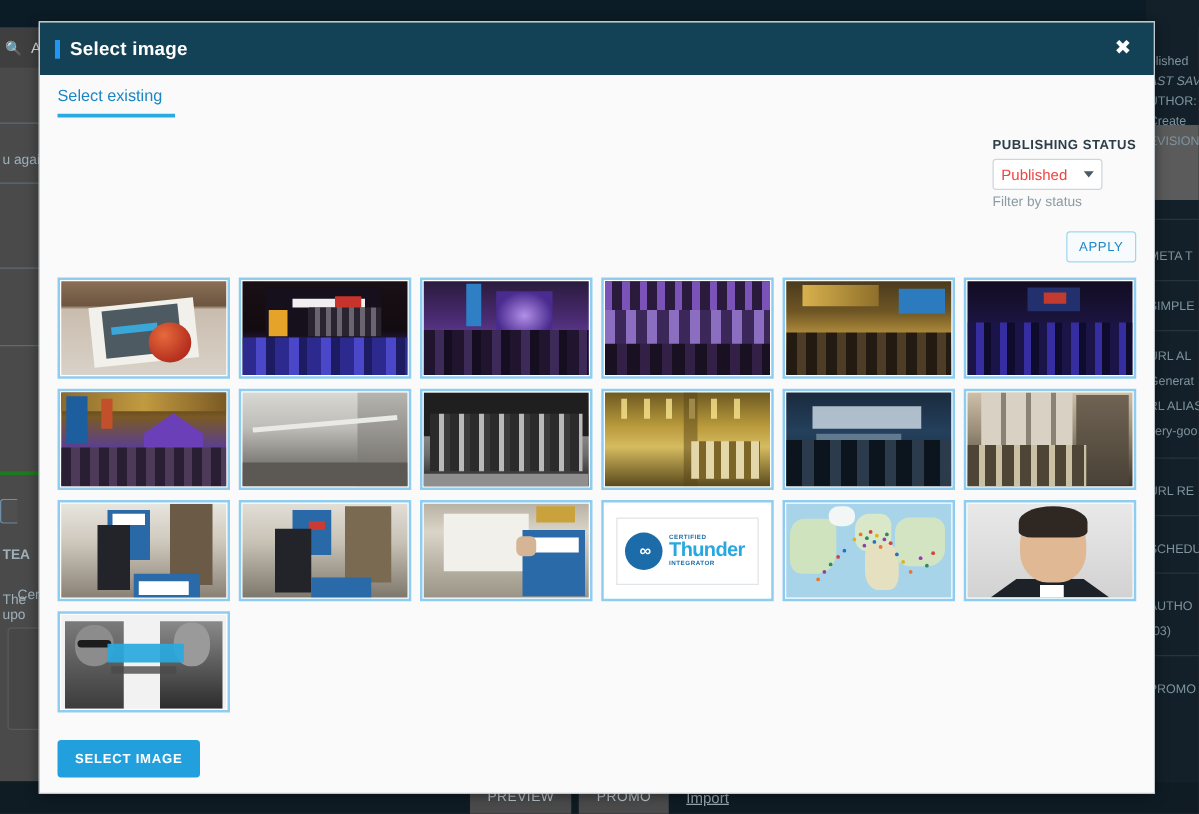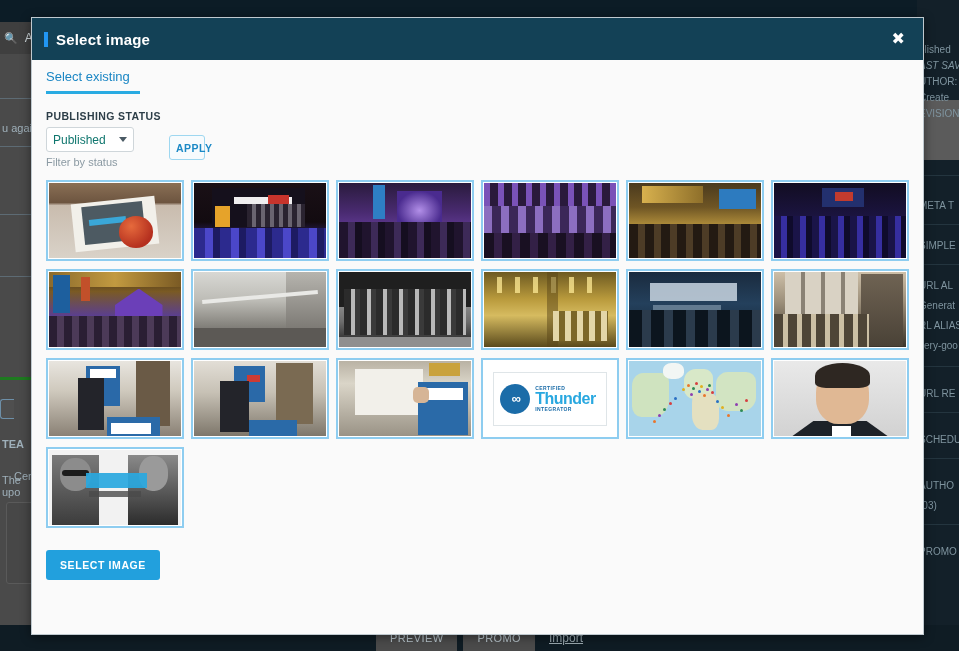--- a/index.html
+++ b/index.html
@@ -138,36 +138,37 @@
     border-bottom: 3px solid transparent;
     position: relative; top: 1px;
   }
   .tab.active {
     color: #1a86c4;
     border-bottom: 3px solid #29abe2;
   }
 
   
   .filter-row {
-    display: flex; align-items: center;
+    display: flex; align-items: flex-end;
     padding-top: 12px;
+    flex-direction: column;
   }
   .filter-group { display: flex; flex-direction: column; }
   .filter-label {
     font-size: 10.5px; font-weight: bold; color: #2d3e48;
     letter-spacing: .4px; margin-bottom: 5px; text-transform: uppercase;
   }
   .filter-help {
     font-size: 11px; color: #8b9aa3; margin-top: 4px;
   }
   .select-wrap { position: relative; width: 88px; }
   select.status-select {
     width: 88px; height: 25px;
     border: 1px solid #cfd6da; border-radius: 3px;
-    background: #ffffff; color: #0f766e;
+    background: #ffffff; color: #ef4444;
     font-size: 12px; padding: 0 18px 0 6px;
     font-family: "Liberation Sans", sans-serif;
     appearance: none; -webkit-appearance: none;
     cursor: pointer;
   }
   .select-caret {
     position: absolute; right: 7px; top: 10px;
     width: 0; height: 0;
     border-left: 4px solid transparent;
     border-right: 4px solid transparent;
@@ -177,24 +178,24 @@
   .name-group { flex: 1 1 auto; margin-left: 8px; }
   input.name-input {
     width: 100%; height: 25px;
     border: 1px solid #cfd6da; border-radius: 3px;
     background: #ffffff; color: #3b4b55;
     font-size: 12px; padding: 0 7px;
     font-family: "Liberation Sans", sans-serif;
   }
   .apply-wrap { margin-left: 8px; padding-top: 17px; }
   .apply-btn {
-    width: 36px; height: 25px;
+    width: 56px; height: 25px;
     border: 1px solid #9ed7f0; border-radius: 3px;
     background: #f7fbfd; color: #1b89c6;
-    font-size: 10.5px; font-weight: bold; letter-spacing: .5px;
+    font-size: 10.5px; font-weight: normal; letter-spacing: .5px;
     cursor: pointer;
     font-family: "Liberation Sans", sans-serif;
   }
 
   
   .image-grid {
     display: flex; flex-wrap: wrap;
     gap: 8px 7px;
     padding-top: 12px;
   }

